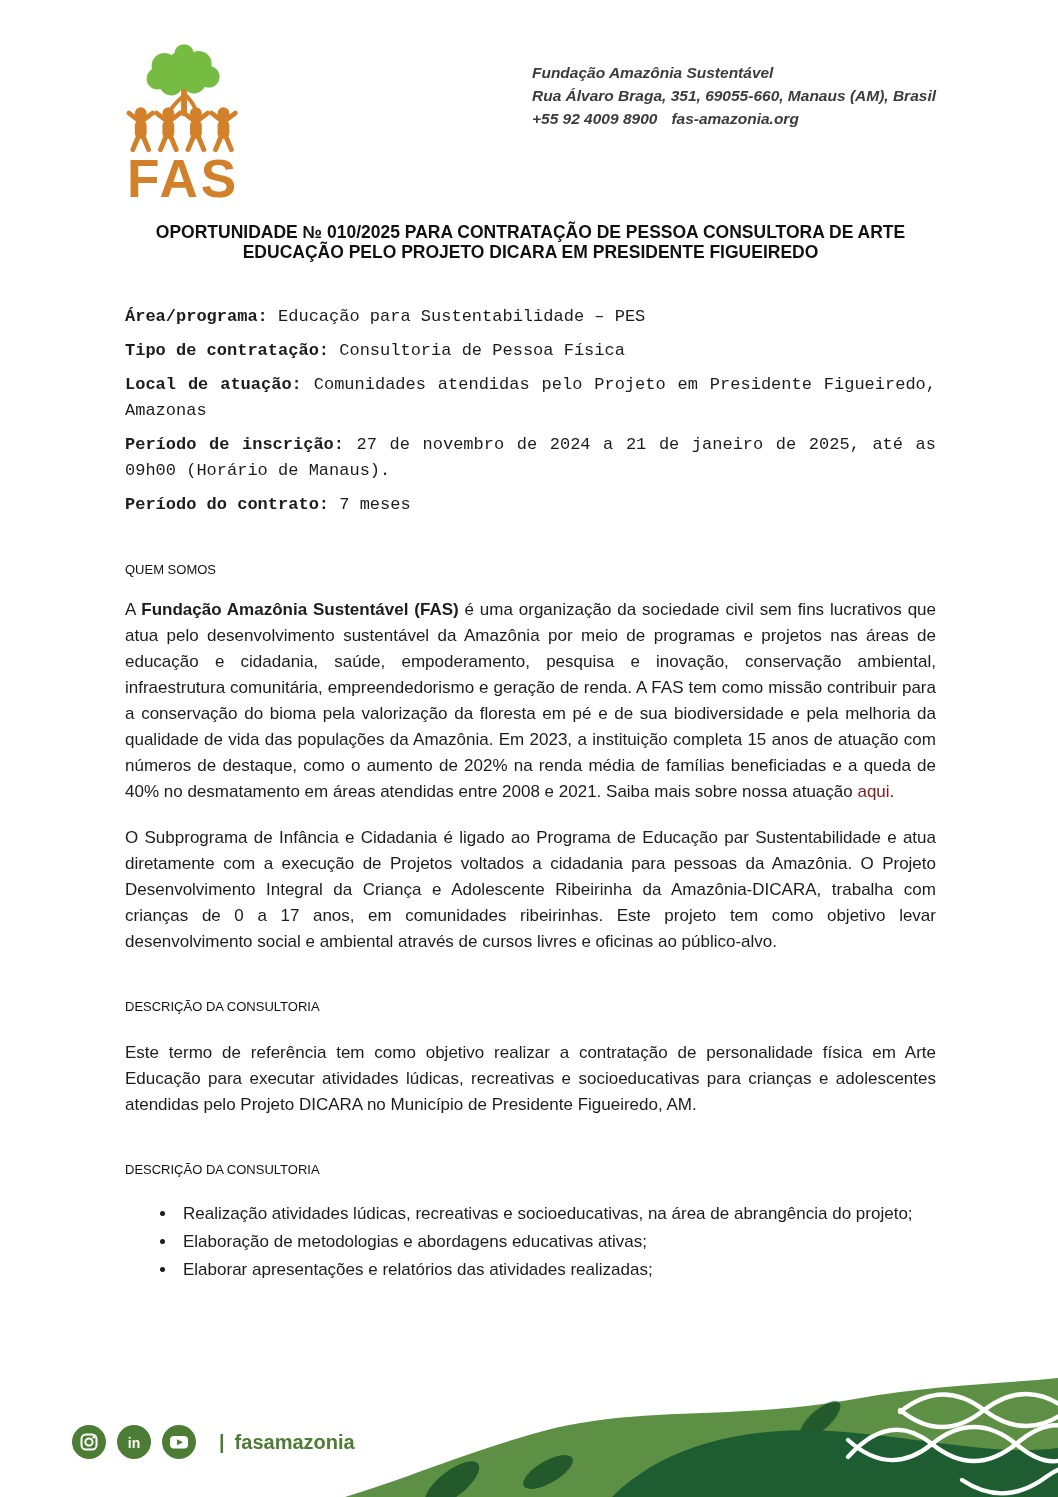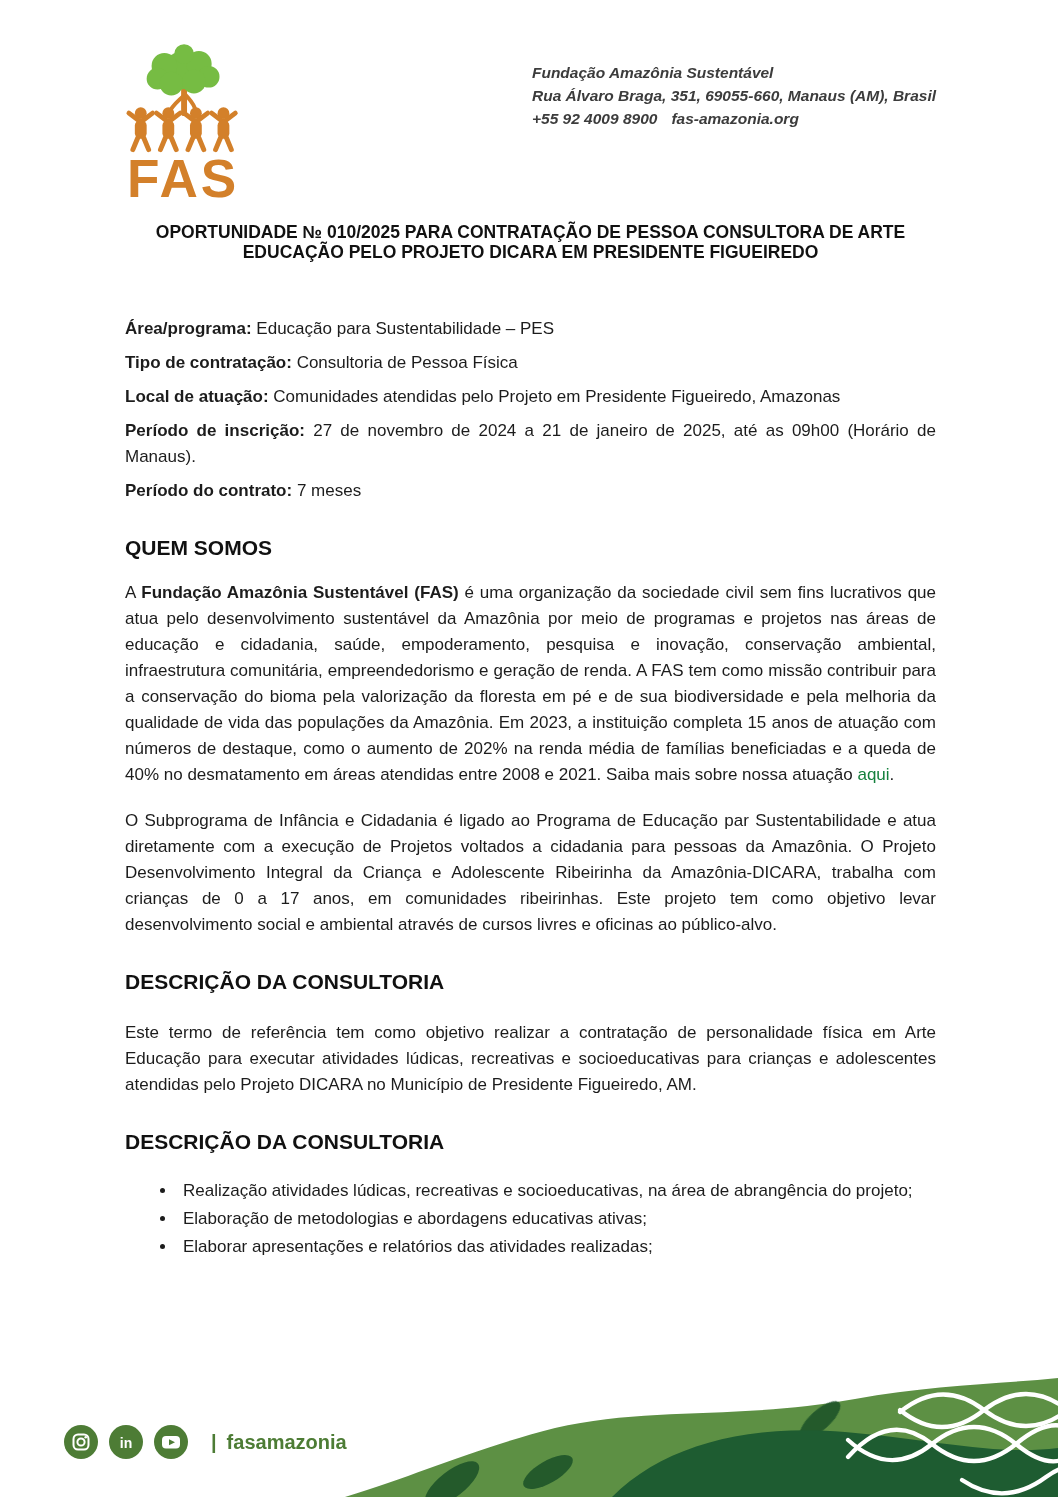--- a/index.html
+++ b/index.html
@@ -19,39 +19,39 @@
   }
   .address .gap { display:inline-block; width:14px; }
 
   
   .doc-title {
     margin:16px auto 0; max-width:770px; text-align:center;
     font-weight:bold; font-size:17.5px; line-height:20px; color:#111;
   }
 
   
-  .info { margin-top:54px; font-size:17px; line-height:26px; }
+  .info { margin-top:42px; font-size:17px; line-height:26px;font-family:Liberation Mono, monospace; }
   .info p { margin:0 0 8px; text-align:justify; }
   .info b { font-weight:bold; }
 
   
-  .heading { font-size:21px; font-weight:bold; margin:32px 0 0; color:#111; }
+  .heading { font-size:13px; font-weight:normal; margin:44px 0 0; color:#111; }
   .para { font-size:17px; line-height:26px; text-align:justify; margin:20px 0 0; }
   .para .bold { font-weight:bold; }
   .tagline { font-weight:bold; font-style:italic; }
-  .link { color:#15803d; cursor:pointer; }
+  .link { color:#7f1d1d; cursor:pointer; }
   .gap-lg { margin-top:26px; }
 
   ul.bullets { margin:24px 0 0; padding-left:52px; font-size:17px; line-height:26px; }
   ul.bullets li { padding-left:6px; margin:0 0 2px; text-align:justify; }
 
   
   .footer-art { position:absolute; left:0; bottom:0; width:1058px; height:165px; pointer-events:none; }
   .social {
-    position:absolute; left:64px; bottom:38px;
+    position:absolute; left:72px; bottom:38px;
     display:flex; align-items:center; gap:11px;
   }
   .icon-circle { width:34px; height:34px; display:block; cursor:pointer; }
   .handle { display:flex; align-items:baseline; gap:10px; margin-left:12px;
     color:#4d7c35; font-weight:bold; font-size:20px; }
 </style>
 </head>
 <body>
 
 <div class="page">

